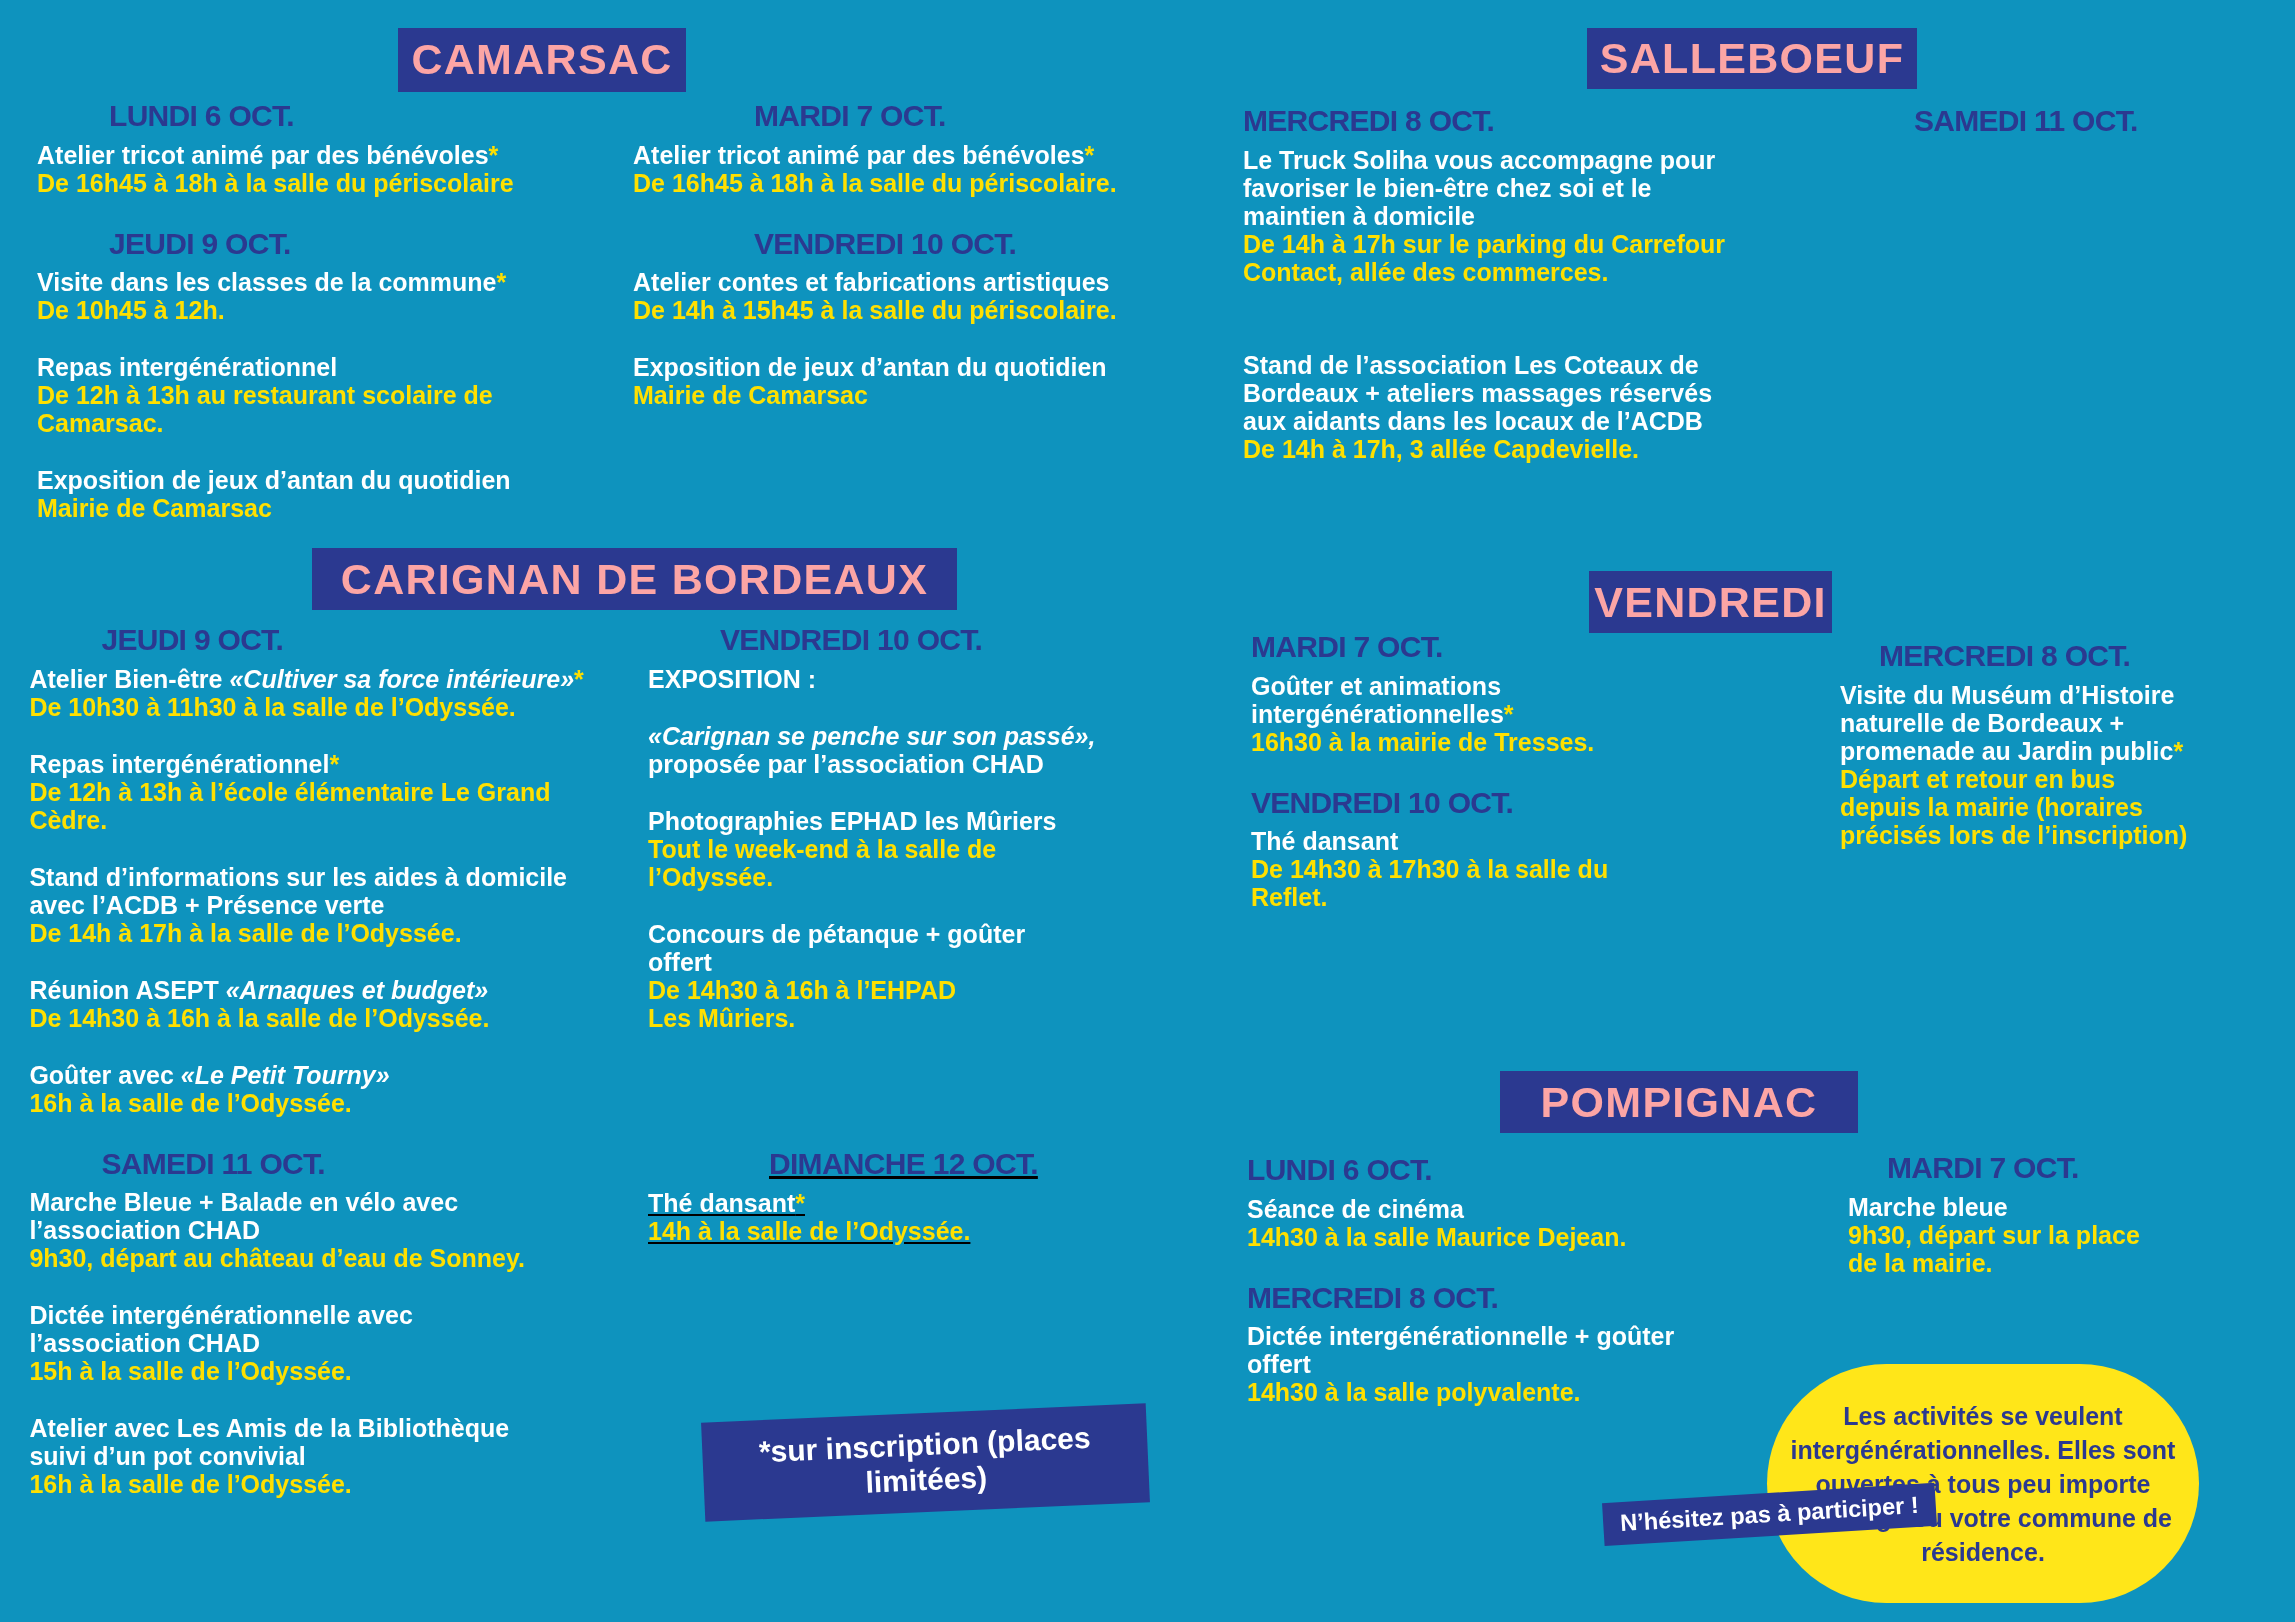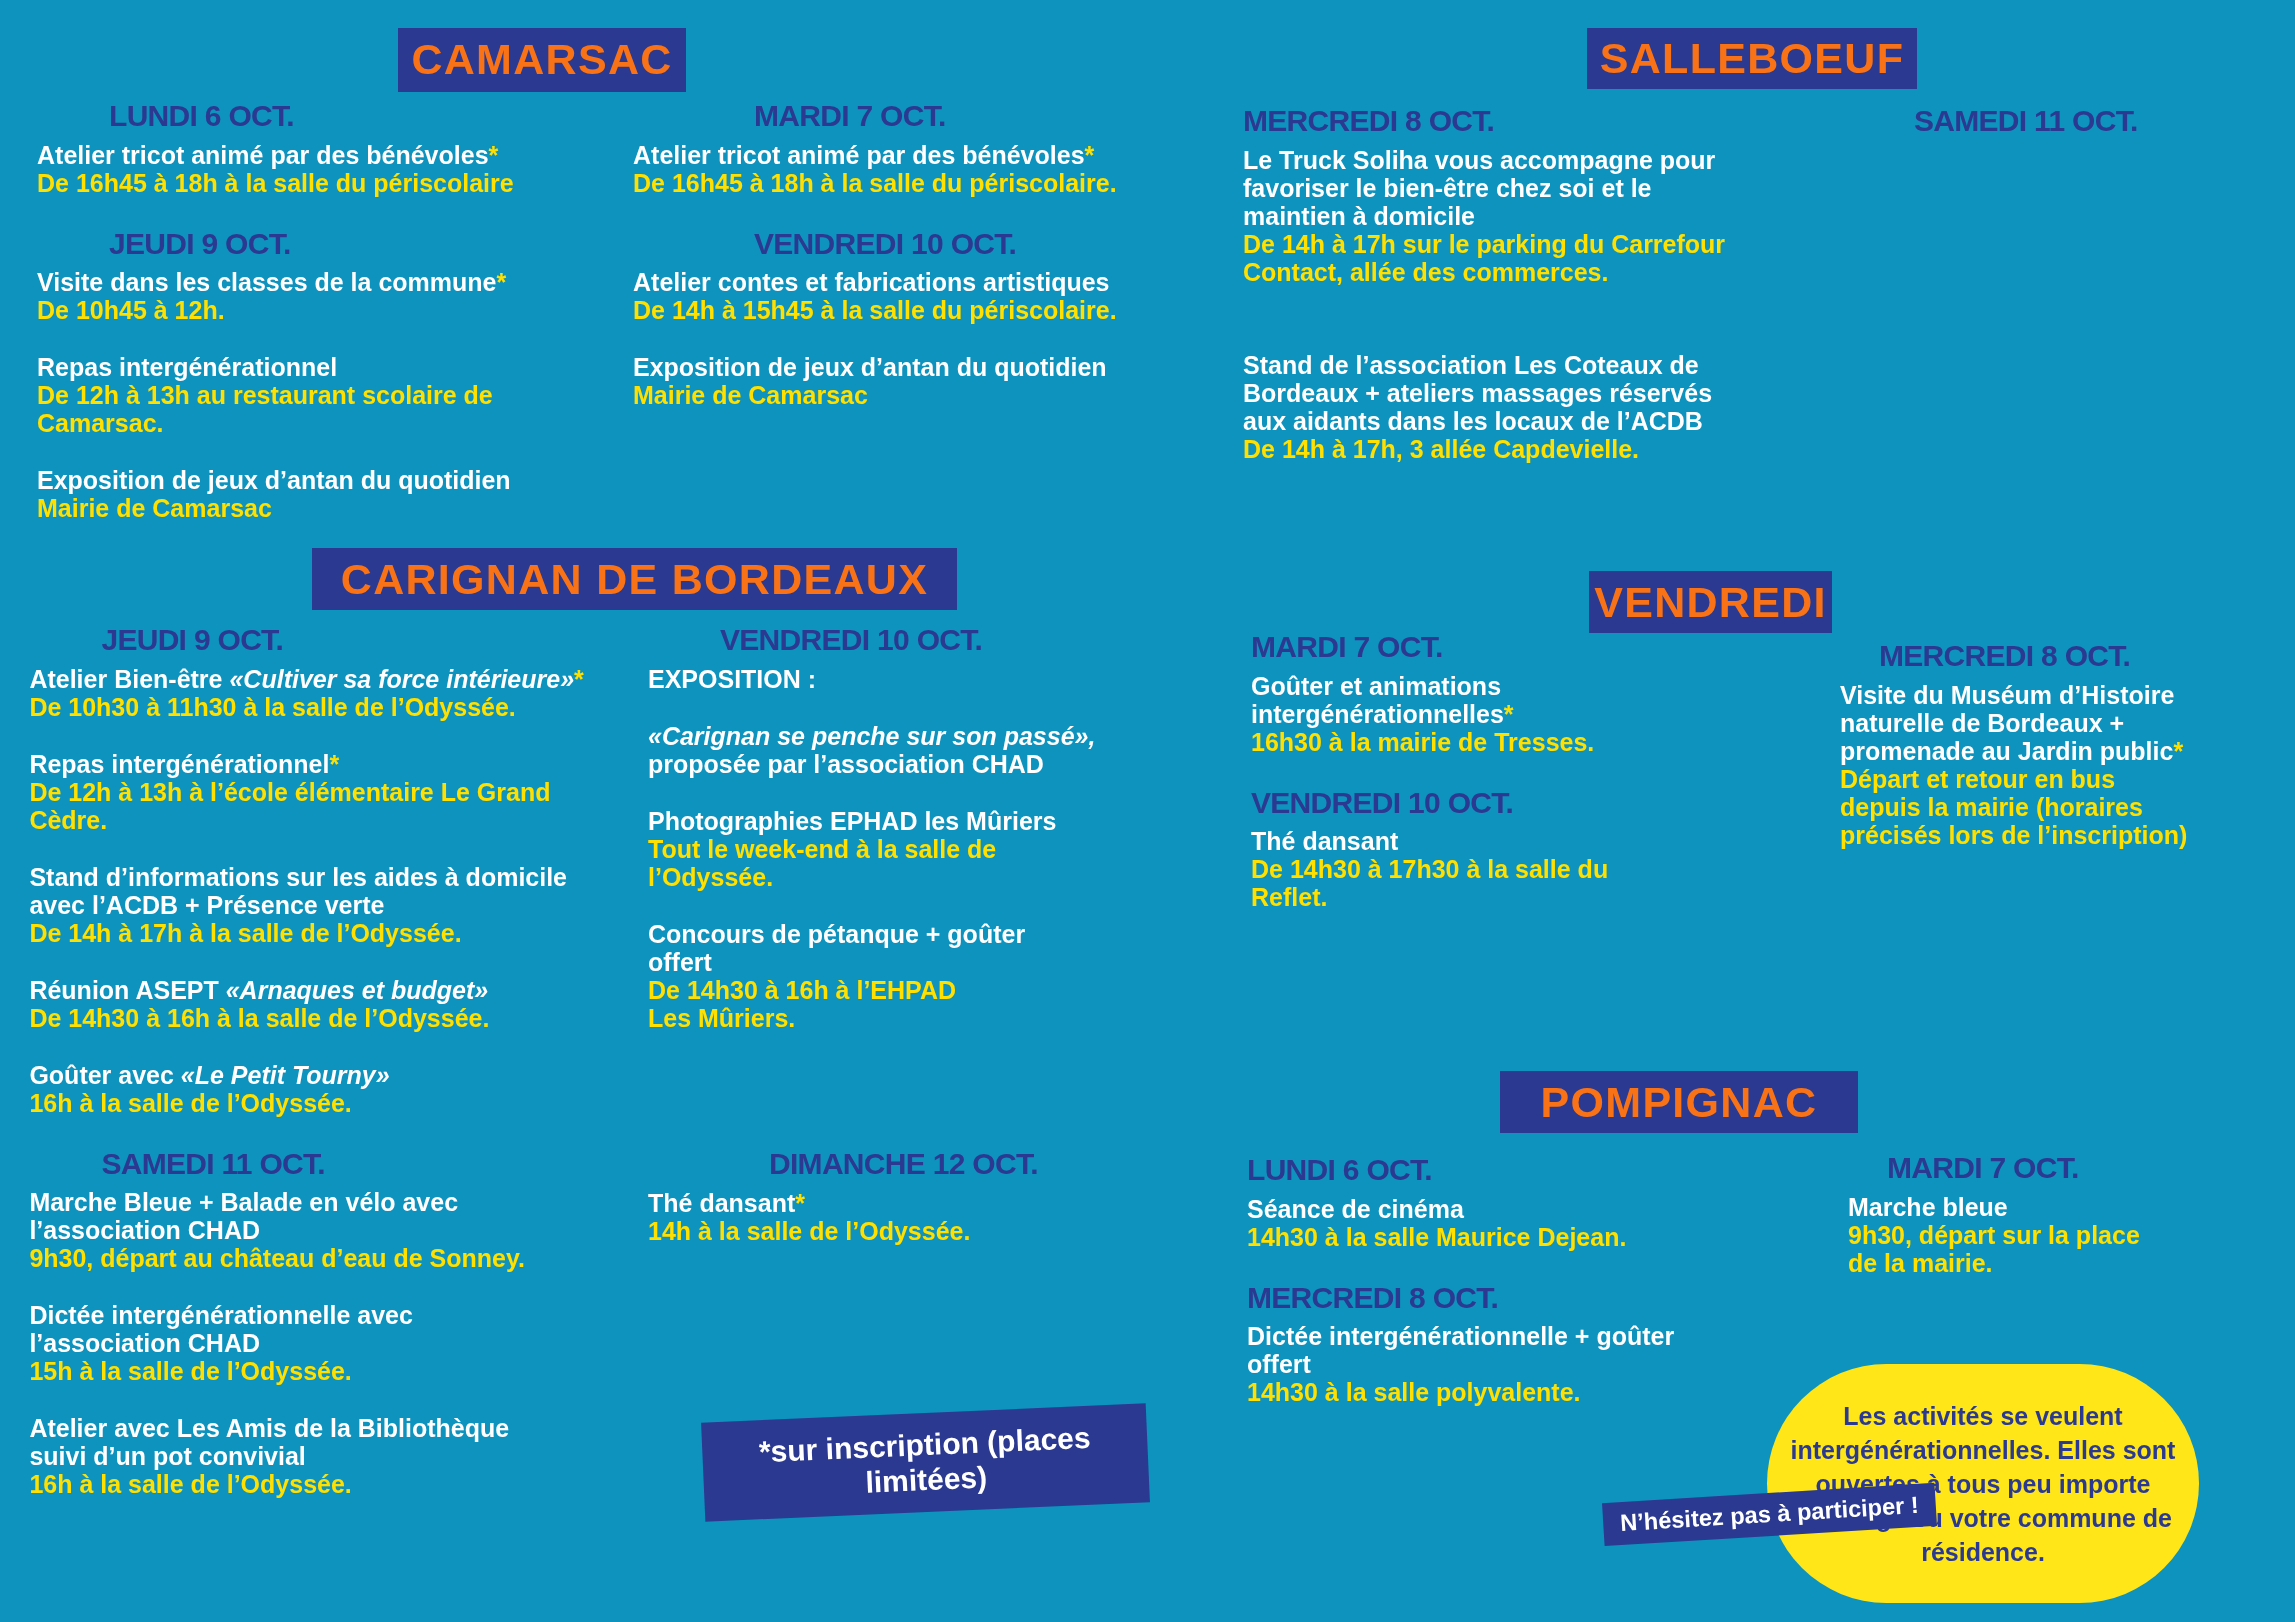--- a/index.html
+++ b/index.html
@@ -3,21 +3,21 @@
 <meta charset="utf-8">
 <title></title>
 <style>
   html,body{margin:0;padding:0;background:#0e93be;}
   .page{
     position:relative;width:2295px;height:1623px;overflow:hidden;
     background:#0e93be;
     font-family:"Liberation Sans", sans-serif;font-weight:bold;
   }
   .hdr{
-    position:absolute;background:#2b3990;color:#f97316;
+    position:absolute;background:#2b3990;color:#fca5a5;
     display:flex;align-items:center;justify-content:center;
     font-size:43px;letter-spacing:1.3px;white-space:nowrap;
   }
   .col{position:absolute;}
   .date{
     color:#2b3990;font-size:30px;line-height:36px;
     margin:19.6px 0 6.5px;letter-spacing:-0.7px;white-space:nowrap;
   }
   .col .date:first-child{margin-top:0;}
   .ind .date{padding-left:72px;}
@@ -34,21 +34,21 @@
   #hdr-camarsac{left:398px;top:27.5px;width:288px;height:64px;}
   #hdr-salleboeuf{left:1587px;top:27.5px;width:330px;height:61px;}
   #hdr-carignan{left:312px;top:548px;width:645px;height:62px;}
   #hdr-tresses{left:1589px;top:571px;width:243px;height:62px;}
   #hdr-pompignac{left:1500px;top:1071px;width:358px;height:62px;}
 
   #col-cam-left{left:37px;top:98px;width:589px;}
   #col-cam-right{left:633px;top:98px;width:543px;}
   #col-car-left{left:29.4px;top:622px;width:615px;}
   #col-car-mid{left:648px;top:622px;width:497px;}
-  #col-car-mid2{left:648px;top:1146px;width:523px;}
+  #col-car-mid2{left:648px;top:1146px;width:523px;text-decoration:underline;}
   #col-sal-left{left:1243px;top:103px;width:589px;}
   #col-sal-right{left:1842px;top:103px;width:432px;}
   #col-tre-left{left:1251px;top:629px;width:484px;}
   #col-tre-right{left:1840px;top:638px;width:458px;}
   #col-pom-left{left:1247px;top:1152px;width:537px;}
   #col-pom-right{left:1848px;top:1150px;width:419px;}
 
   .banner{position:absolute;background:#2b3990;color:#ffffff;text-align:center;}
   #banner-inscription{
     left:703px;top:1413px;width:432px;font-size:30px;line-height:35px;

